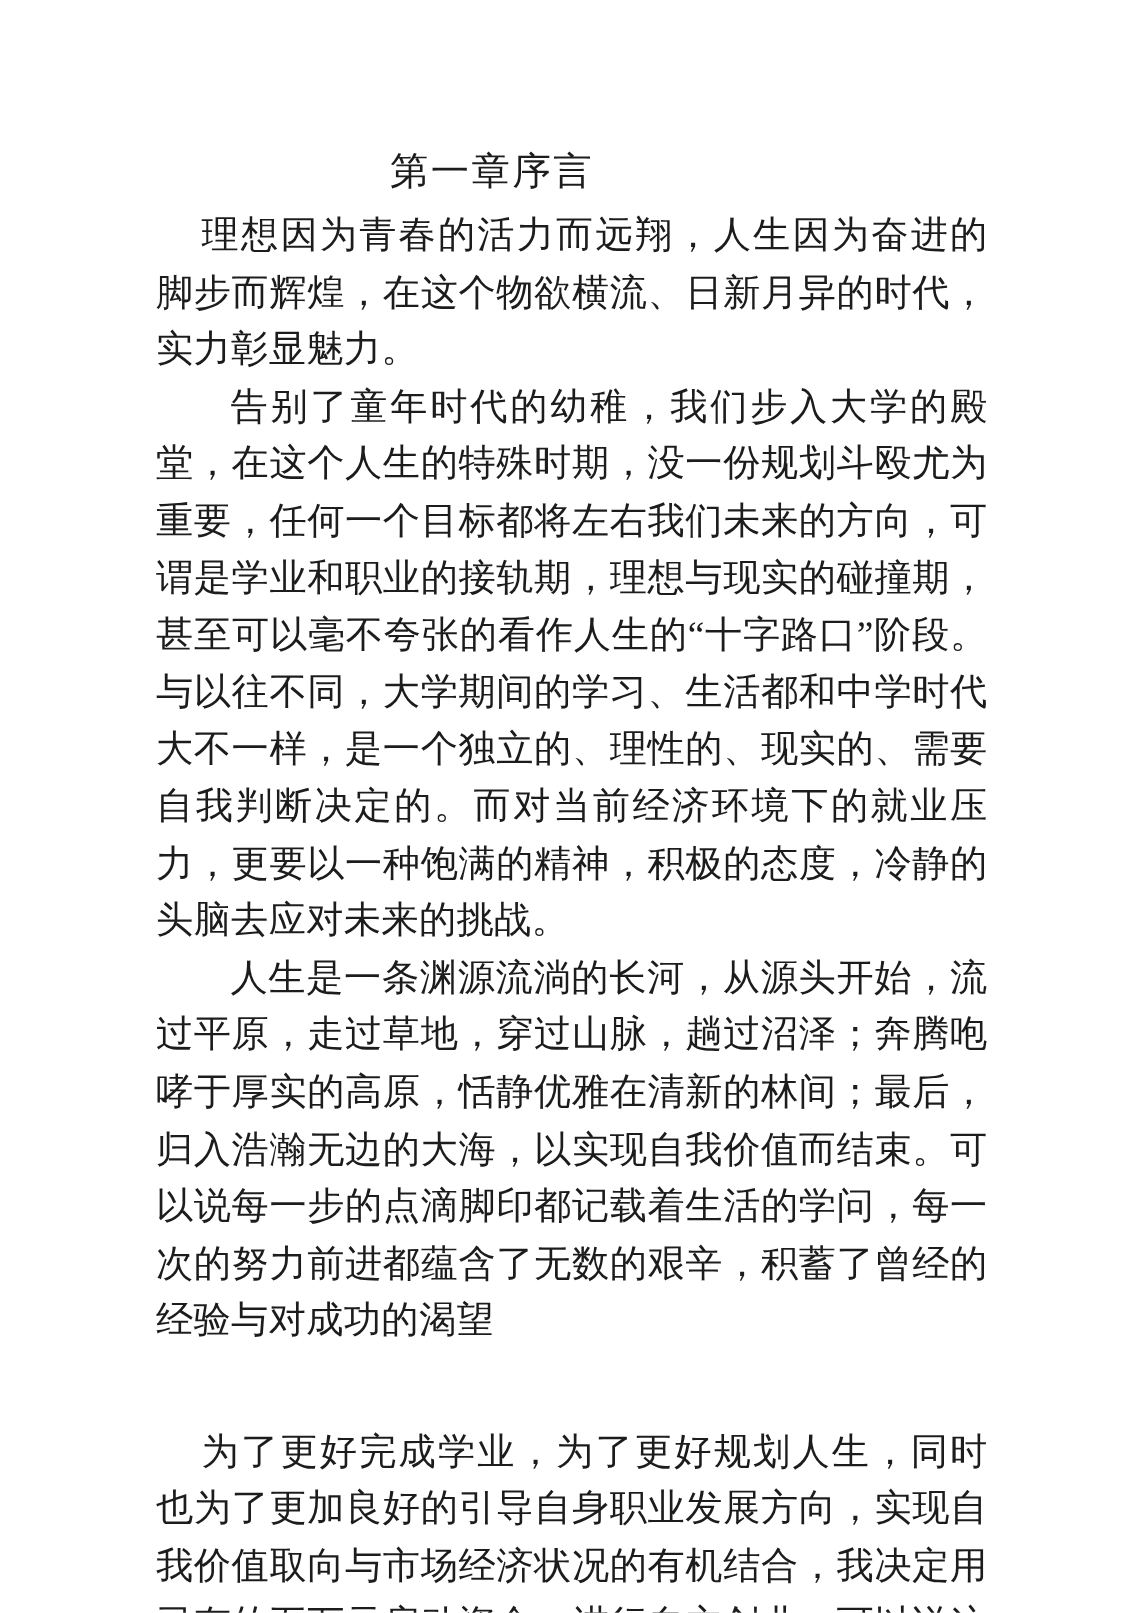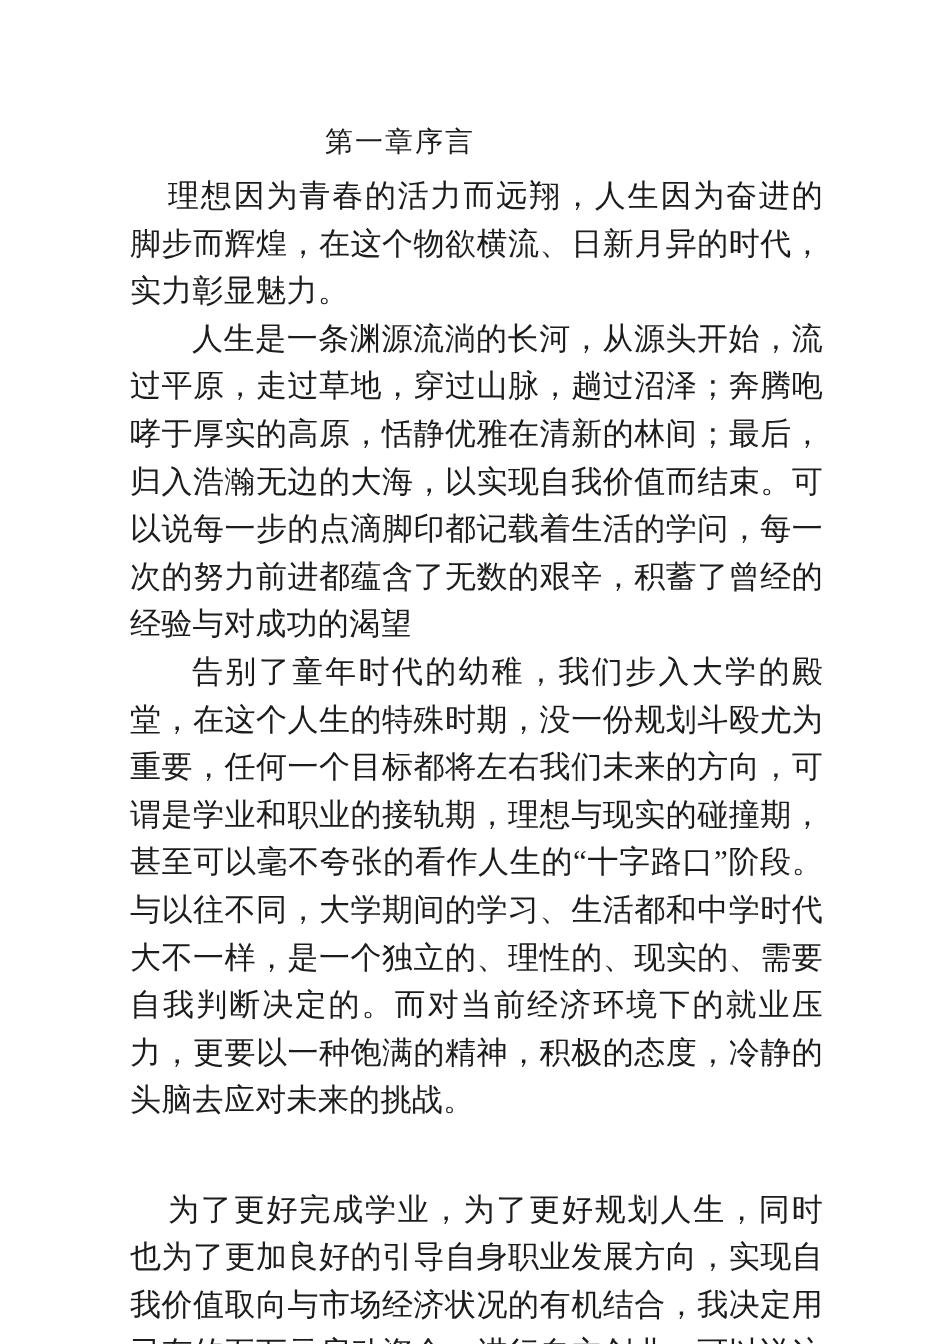--- a/index.html
+++ b/index.html
@@ -15,21 +15,21 @@
     color: #1c1c1c;
   }
   .page {
     box-sizing: border-box;
     width: 950px;
     height: 1344px;
     padding: 122px 127px 0 130px;
     background: #ffffff;
   }
   .doc-title {
-    font-size: 28px;
+    font-size: 32px;
     font-weight: normal;
     letter-spacing: 2px;
     margin: 0 0 10px 195px;
     line-height: 40px;
   }
   .para {
     font-size: 31px;
     line-height: 47.6px;
     margin: 0;
     text-align: justify;
@@ -44,21 +44,21 @@
 </style>
 </head>
 <body>
 
 <div class="page">
 
   <h1 class="doc-title">第一章序言</h1>
 
   <p class="para indent-1">理想因为青春的活力而远翔，人生因为奋进的脚步而辉煌，在这个物欲横流、日新月异的时代，实力彰显魅力。</p>
 
+  <p class="para indent-2">告别了童年时代的幼稚，我们步入大学的殿堂，在这个人生的特殊时期，没一份规划斗殴尤为重要，任何一个目标都将左右我们未来的方向，可谓是学业和职业的接轨期，理想与现实的碰撞期，甚至可以毫不夸张的看作人生的“十字路口”阶段。与以往不同，大学期间的学习、生活都和中学时代大不一样，是一个独立的、理性的、现实的、需要自我判断决定的。而对当前经济环境下的就业压力，更要以一种饱满的精神，积极的态度，冷静的头脑去应对未来的挑战。</p>
+
   <p class="para indent-2">人生是一条渊源流淌的长河，从源头开始，流过平原，走过草地，穿过山脉，趟过沼泽；奔腾咆哮于厚实的高原，恬静优雅在清新的林间；最后，归入浩瀚无边的大海，以实现自我价值而结束。可以说每一步的点滴脚印都记载着生活的学问，每一次的努力前进都蕴含了无数的艰辛，积蓄了曾经的经验与对成功的渴望</p>
-
-  <p class="para indent-2">告别了童年时代的幼稚，我们步入大学的殿堂，在这个人生的特殊时期，没一份规划斗殴尤为重要，任何一个目标都将左右我们未来的方向，可谓是学业和职业的接轨期，理想与现实的碰撞期，甚至可以毫不夸张的看作人生的“十字路口”阶段。与以往不同，大学期间的学习、生活都和中学时代大不一样，是一个独立的、理性的、现实的、需要自我判断决定的。而对当前经济环境下的就业压力，更要以一种饱满的精神，积极的态度，冷静的头脑去应对未来的挑战。</p>
 
   <div class="empty-line"></div>
 
   <p class="para indent-1">为了更好完成学业，为了更好规划人生，同时也为了更加良好的引导自身职业发展方向，实现自我价值取向与市场经济状况的有机结合，我决定用已有的五万元启动资金，进行自主创业。可以说这一抉择是我人生的一次飞跃，是向着更高目标发起的挑战与此同时，通过创业，可以进行更深层次的自我认知、能力认知</p>
 
 </div>
 
 </body></html>

